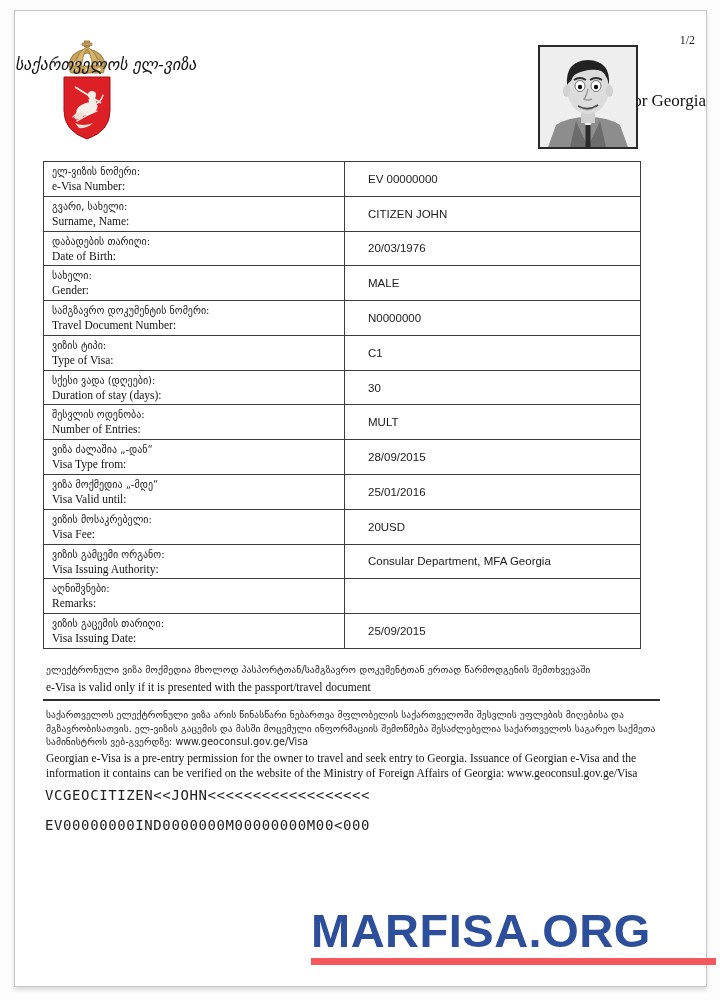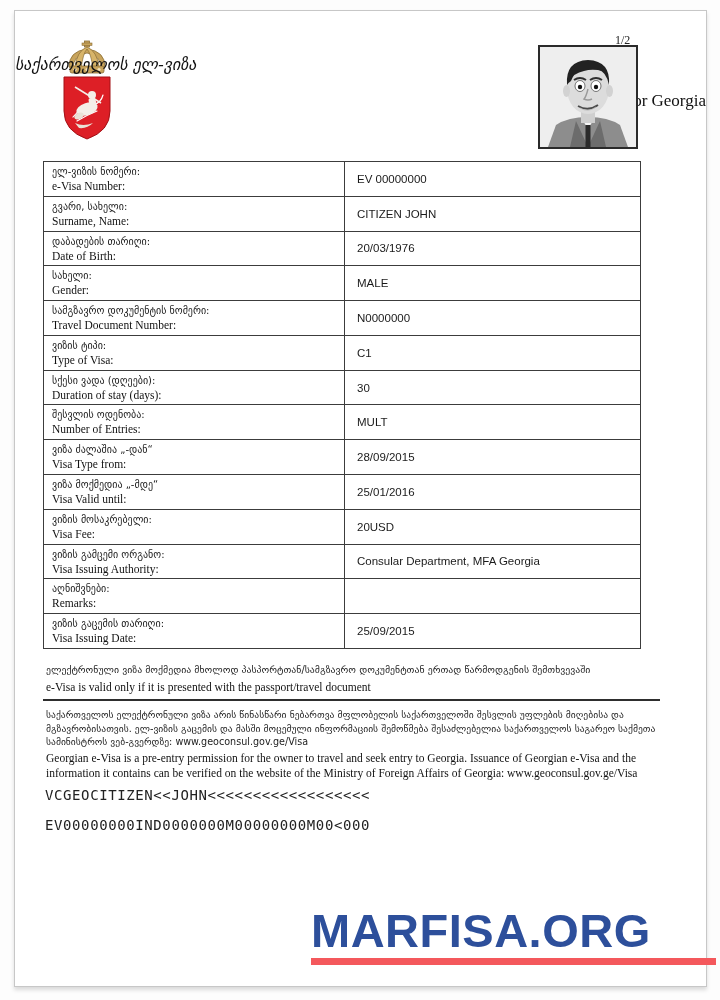--- a/index.html
+++ b/index.html
@@ -22,30 +22,30 @@
   }
   .title-en{
     position:absolute;left:0;top:80px;width:100%;text-align:right;
     font-family:"Liberation Serif", serif;font-size:17px;color:#111;
   }
   .photo{
     position:absolute;left:523px;top:34px;width:100px;height:104px;
     border:2px solid #2a2a2a;background:#ededed;box-sizing:border-box;
   }
   .pagenum{
-    position:absolute;left:600px;top:22px;width:80px;
+    position:absolute;left:600px;top:22px;width:80px;text-align:right;
     font-size:12px;color:#222;
   }
   
   .vtable{
     position:absolute;left:28px;top:150px;width:598px;height:488px;
     border:1px solid #3c3c3c;box-sizing:border-box;
     display:flex;flex-direction:column;
   }
-  .trow{flex:1 1 0;display:flex;border-bottom:1px solid #3c3c3c;box-sizing:border-box;}
+  .trow{flex:1 1 0;display:flex;border-bottom:1px solid #3c3c3c;box-sizing:border-box;gap:11px;}
   .trow:last-child{border-bottom:none;}
   .tlabel{
     width:301px;box-sizing:border-box;border-right:1px solid #3c3c3c;
     padding:3px 6px 0 8px;
   }
   .tlabel .ka{font-family:"DejaVu Sans", sans-serif;font-size:10px;color:#222;line-height:14px;}
   .tlabel .en{font-family:"Liberation Serif", serif;font-size:11.5px;color:#111;line-height:15px;}
   .tvalue{
     flex:1;display:flex;align-items:center;padding-left:12px;
     font-family:"Liberation Sans", sans-serif;font-size:11.5px;color:#1a1a1a;

